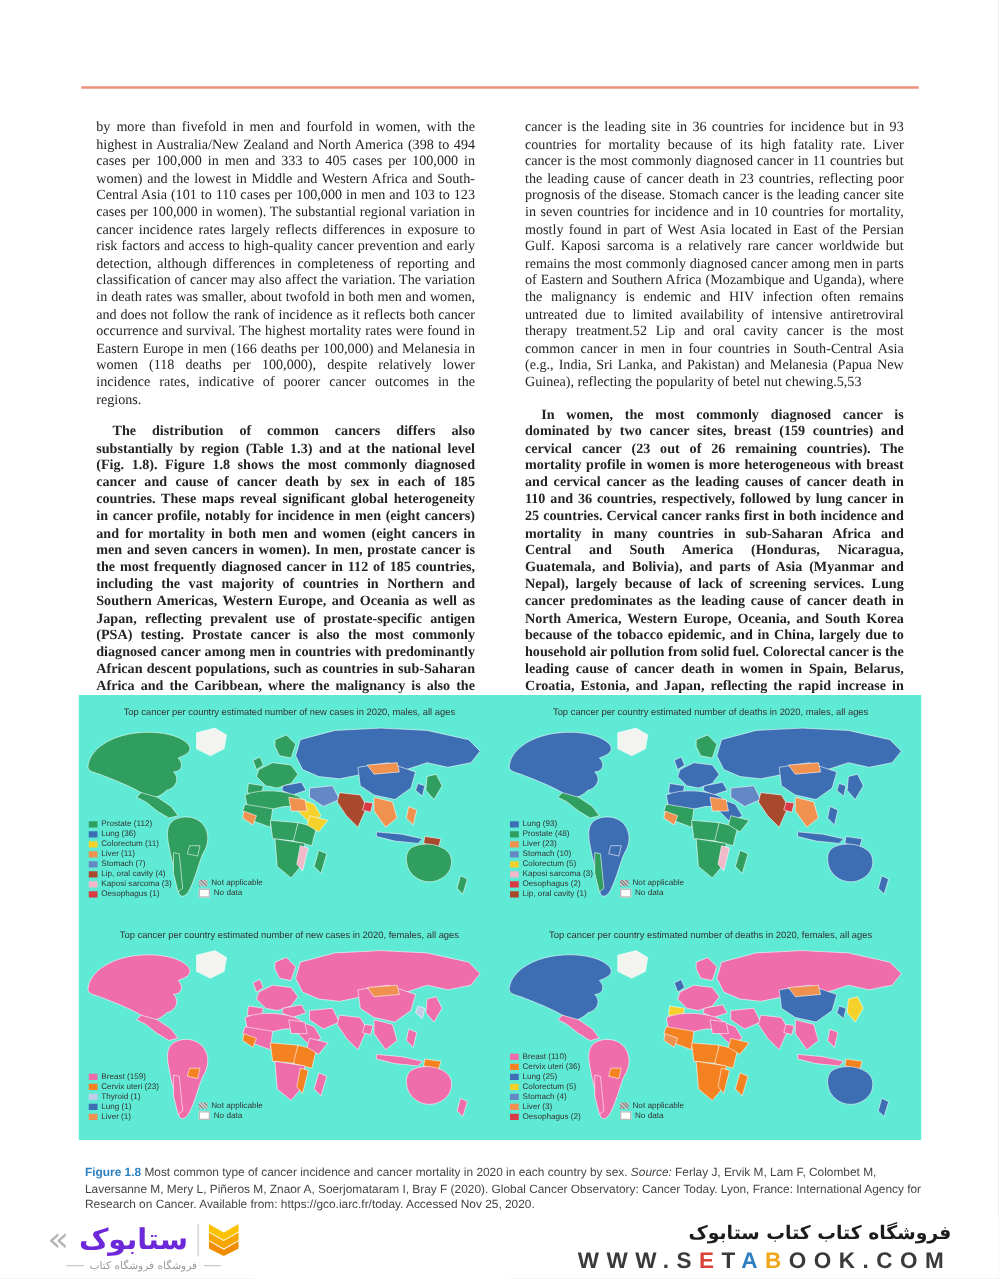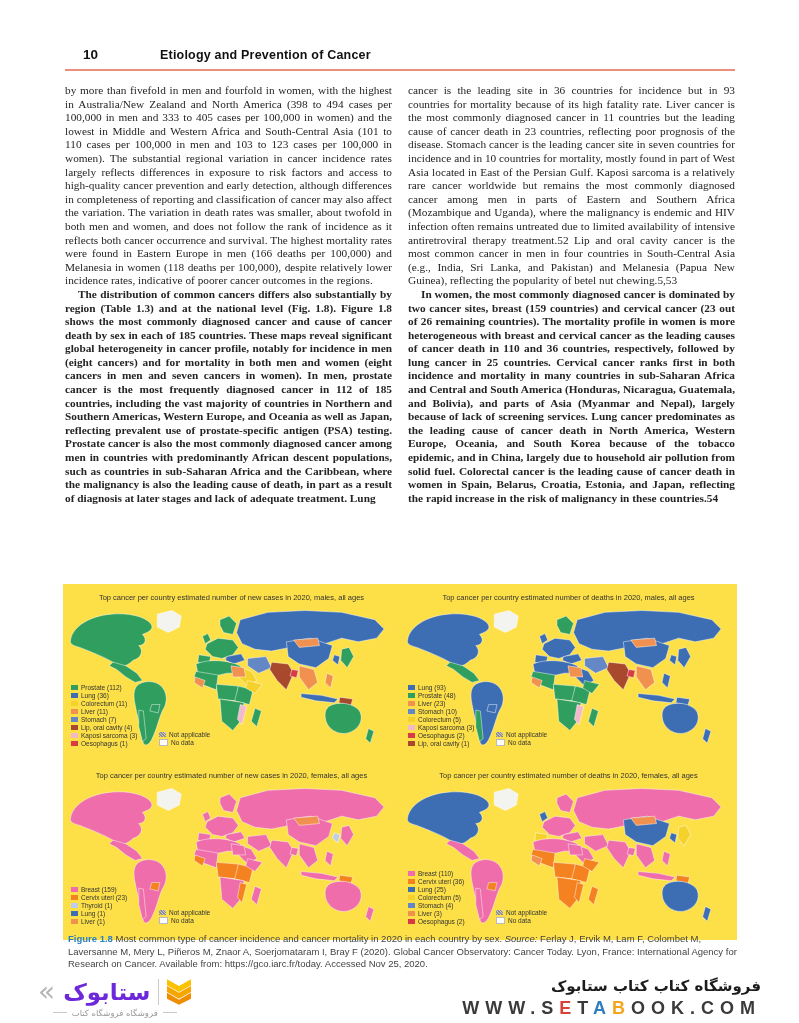--- a/index.html
+++ b/index.html
@@ -7,24 +7,24 @@
         font-family:"Liberation Serif",serif;color:#222;}
   
   .pagehead{position:absolute;top:47px;left:83px;right:64px;display:flex;align-items:baseline;
             font-family:"Liberation Sans",sans-serif;font-weight:bold;color:#111;}
   .pagenum{font-size:13.5px;width:77px;}
   .chaptitle{font-size:12.5px;letter-spacing:.2px;}
   .headrule{position:absolute;top:69px;left:65px;width:670px;height:2px;background:#ec9179;}
   
   .cols{position:absolute;top:84px;left:65px;width:670px;display:flex;gap:16px;}
   .col{width:327px;font-size:11.3px;line-height:13.6px;text-align:justify;color:#242424;}
-  .col p{margin:0;}
+  .col p{margin:12px;}
   .col p.indent{text-indent:13px;font-weight:bold;}
   
-  .figure{position:absolute;top:556px;left:63px;width:674px;height:356px;background:#fde047;margin-top:28px;}
+  .figure{position:absolute;top:556px;left:63px;width:674px;height:356px;background:#5eead4;}
   .mapgrid{display:grid;grid-template-columns:1fr 1fr;grid-template-rows:1fr 1fr;width:100%;height:100%;}
   .mapcell{position:relative;}
   .maptitle{position:absolute;top:9px;left:0;right:0;text-align:center;
             font-family:"Liberation Sans",sans-serif;font-size:7.5px;color:#333;}
   svg.worldmap{position:absolute;top:19px;left:2px;width:332px;height:157px;}
   .legend{position:absolute;left:8px;bottom:15px;display:flex;flex-direction:column;gap:1px;z-index:2;}
   .legrow{display:flex;align-items:center;gap:3px;}
   .sw{width:7px;height:5px;flex:0 0 auto;}
   .sw.hatch{background:repeating-linear-gradient(45deg,#8f8f8f 0,#8f8f8f 1px,#c9c9c9 1px,#c9c9c9 2px);}
   .sw.nodata{background:#fdfdfb;border:0.5px solid #bbb;}
@@ -48,24 +48,20 @@
   .tagtext{font-family:"DejaVu Sans",sans-serif;font-size:8.5px;color:#9a9a9a;}
   .brandblock{display:flex;flex-direction:column;align-items:flex-end;gap:3px;}
   .brandtitle{font-family:"DejaVu Sans",sans-serif;font-size:15px;font-weight:bold;color:#1c1c1c;}
   .weburl{font-family:"Liberation Sans",sans-serif;font-size:18px;font-weight:bold;letter-spacing:6px;white-space:nowrap;}
 </style>
 </head>
 <body>
 
 <div class="page">
 
-  <div class="pagehead">
-    <span class="pagenum">10</span>
-    <span class="chaptitle">Etiology and Prevention of Cancer</span>
-  </div>
   <div class="headrule"></div>
 
   <div class="cols">
     <div class="col">
         <p class="">by more than fivefold in men and fourfold in women, with the highest in Australia/New Zealand and North America (398 to 494 cases per 100,000 in men and 333 to 405 cases per 100,000 in women) and the lowest in Middle and Western Africa and South-Central Asia (101 to 110 cases per 100,000 in men and 103 to 123 cases per 100,000 in women). The substantial regional variation in cancer incidence rates largely reflects differences in exposure to risk factors and access to high-quality cancer prevention and early detection, although differences in completeness of reporting and classification of cancer may also affect the variation. The variation in death rates was smaller, about twofold in both men and women, and does not follow the rank of incidence as it reflects both cancer occurrence and survival. The highest mortality rates were found in Eastern Europe in men (166 deaths per 100,000) and Melanesia in women (118 deaths per 100,000), despite relatively lower incidence rates, indicative of poorer cancer outcomes in the regions.</p>
         <p class="indent">The distribution of common cancers differs also substantially by region (Table 1.3) and at the national level (Fig. 1.8). Figure 1.8 shows the most commonly diagnosed cancer and cause of cancer death by sex in each of 185 countries. These maps reveal significant global heterogeneity in cancer profile, notably for incidence in men (eight cancers) and for mortality in both men and women (eight cancers in men and seven cancers in women). In men, prostate cancer is the most frequently diagnosed cancer in 112 of 185 countries, including the vast majority of countries in Northern and Southern Americas, Western Europe, and Oceania as well as Japan, reflecting prevalent use of prostate-specific antigen (PSA) testing. Prostate cancer is also the most commonly diagnosed cancer among men in countries with predominantly African descent populations, such as countries in sub-Saharan Africa and the Caribbean, where the malignancy is also the leading cause of death, in part as a result of diagnosis at later stages and lack of adequate treatment. Lung</p>
       </div>
     <div class="col">
         <p class="">cancer is the leading site in 36 countries for incidence but in 93 countries for mortality because of its high fatality rate. Liver cancer is the most commonly diagnosed cancer in 11 countries but the leading cause of cancer death in 23 countries, reflecting poor prognosis of the disease. Stomach cancer is the leading cancer site in seven countries for incidence and in 10 countries for mortality, mostly found in part of West Asia located in East of the Persian Gulf. Kaposi sarcoma is a relatively rare cancer worldwide but remains the most commonly diagnosed cancer among men in parts of Eastern and Southern Africa (Mozambique and Uganda), where the malignancy is endemic and HIV infection often remains untreated due to limited availability of intensive antiretroviral therapy treatment.52 Lip and oral cavity cancer is the most common cancer in men in four countries in South-Central Asia (e.g., India, Sri Lanka, and Pakistan) and Melanesia (Papua New Guinea), reflecting the popularity of betel nut chewing.5,53</p>
         <p class="indent">In women, the most commonly diagnosed cancer is dominated by two cancer sites, breast (159 countries) and cervical cancer (23 out of 26 remaining countries). The mortality profile in women is more heterogeneous with breast and cervical cancer as the leading causes of cancer death in 110 and 36 countries, respectively, followed by lung cancer in 25 countries. Cervical cancer ranks first in both incidence and mortality in many countries in sub-Saharan Africa and Central and South America (Honduras, Nicaragua, Guatemala, and Bolivia), and parts of Asia (Myanmar and Nepal), largely because of lack of screening services. Lung cancer predominates as the leading cause of cancer death in North America, Western Europe, Oceania, and South Korea because of the tobacco epidemic, and in China, largely due to household air pollution from solid fuel. Colorectal cancer is the leading cause of cancer death in women in Spain, Belarus, Croatia, Estonia, and Japan, reflecting the rapid increase in the risk of malignancy in these countries.54</p>

